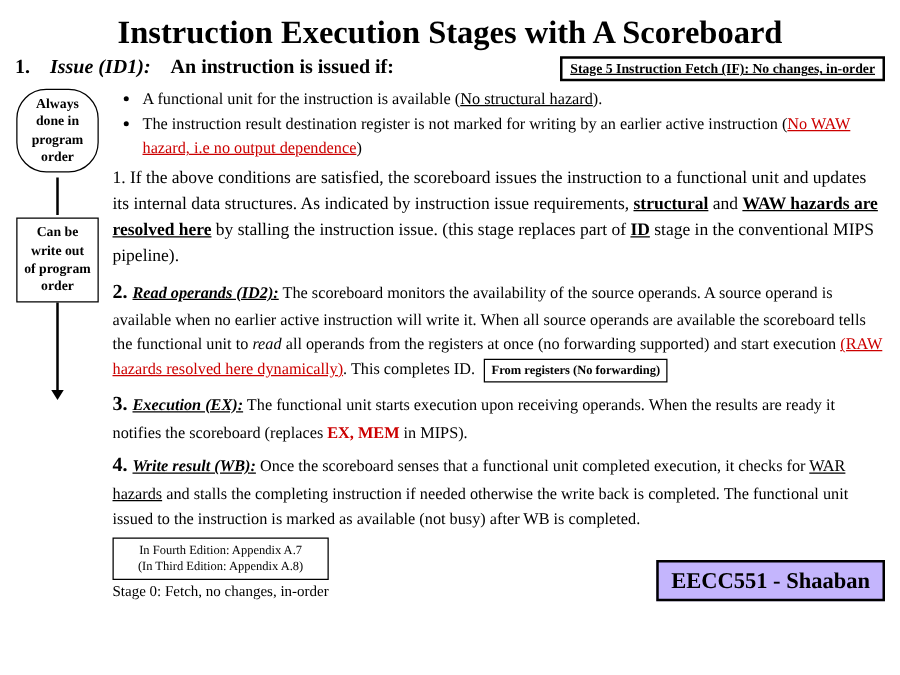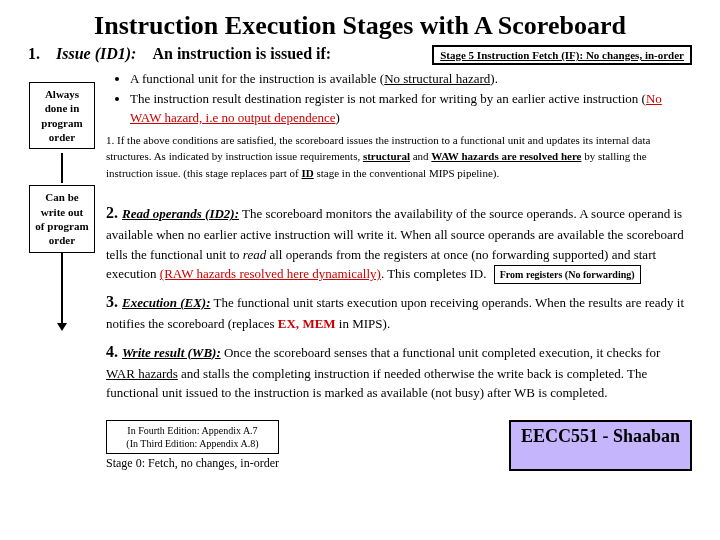--- a/index.html
+++ b/index.html
@@ -8,21 +8,21 @@
       background: #fff;
       width: 720px;
       min-height: 540px;
       font-size: 13px;
       color: #000;
     }
     .slide {
       width: 720px;
       min-height: 540px;
       background: #fff;
-      padding: 10px 28px;
+      padding: 10px 12px;
       position: relative;
     }
     .title {
       font-size: 26px;
       font-weight: bold;
       text-align: center;
       margin-bottom: 4px;
       line-height: 1.2;
     }
     .section-header {
@@ -53,22 +53,23 @@
     .label-box {
       border: 1.5px solid #000;
       padding: 4px 5px;
       font-size: 11px;
       font-weight: bold;
       text-align: center;
       line-height: 1.3;
       background: #fff;
     }
     .always-label {
-      margin-top: 13px;
-      margin-bottom: 4px;
+      margin-top: 2px;
+      margin-bottom: 4px;
+      border-radius: 24px;
     }
     .canbedone-label {
       margin-top: 2px;
     }
     .content-area {
       flex: 1;
       padding-left: 6px;
     }
     .always-bullets {
       margin-left: 8px;
@@ -78,23 +79,23 @@
       list-style: disc;
       margin-left: 16px;
       line-height: 1.5;
       font-size: 13px;
     }
     .underline { text-decoration: underline; }
     .italic { font-style: italic; }
     .bold { font-weight: bold; }
     .red { color: #cc0000; }
     .issue-paragraph {
-      font-size: 11px;
+      font-size: 14px;
       line-height: 1.5;
-      margin-bottom: 20px;
+      margin-bottom: 6px;
     }
     .section2, .section3, .section4 {
       font-size: 13px;
       line-height: 1.5;
       margin-bottom: 6px;
     }
     .section-num {
       font-size: 16px;
       font-weight: bold;
     }
@@ -102,21 +103,22 @@
       border: 1.5px solid #000;
       padding: 1px 5px;
       font-size: 10px;
       font-weight: bold;
       display: inline-block;
       margin-left: 4px;
     }
     .footer-row {
       display: flex;
       justify-content: space-between;
-      margin-top: 17px;
+      align-items: flex-end;
+      margin-top: 6px;
     }
     .eecc-box {
       border: 2px solid #000;
       padding: 4px 10px;
       font-size: 18px;
       font-weight: bold;
       background: #c4b5fd;
     }
     .stage0-text {
       font-size: 12px;

